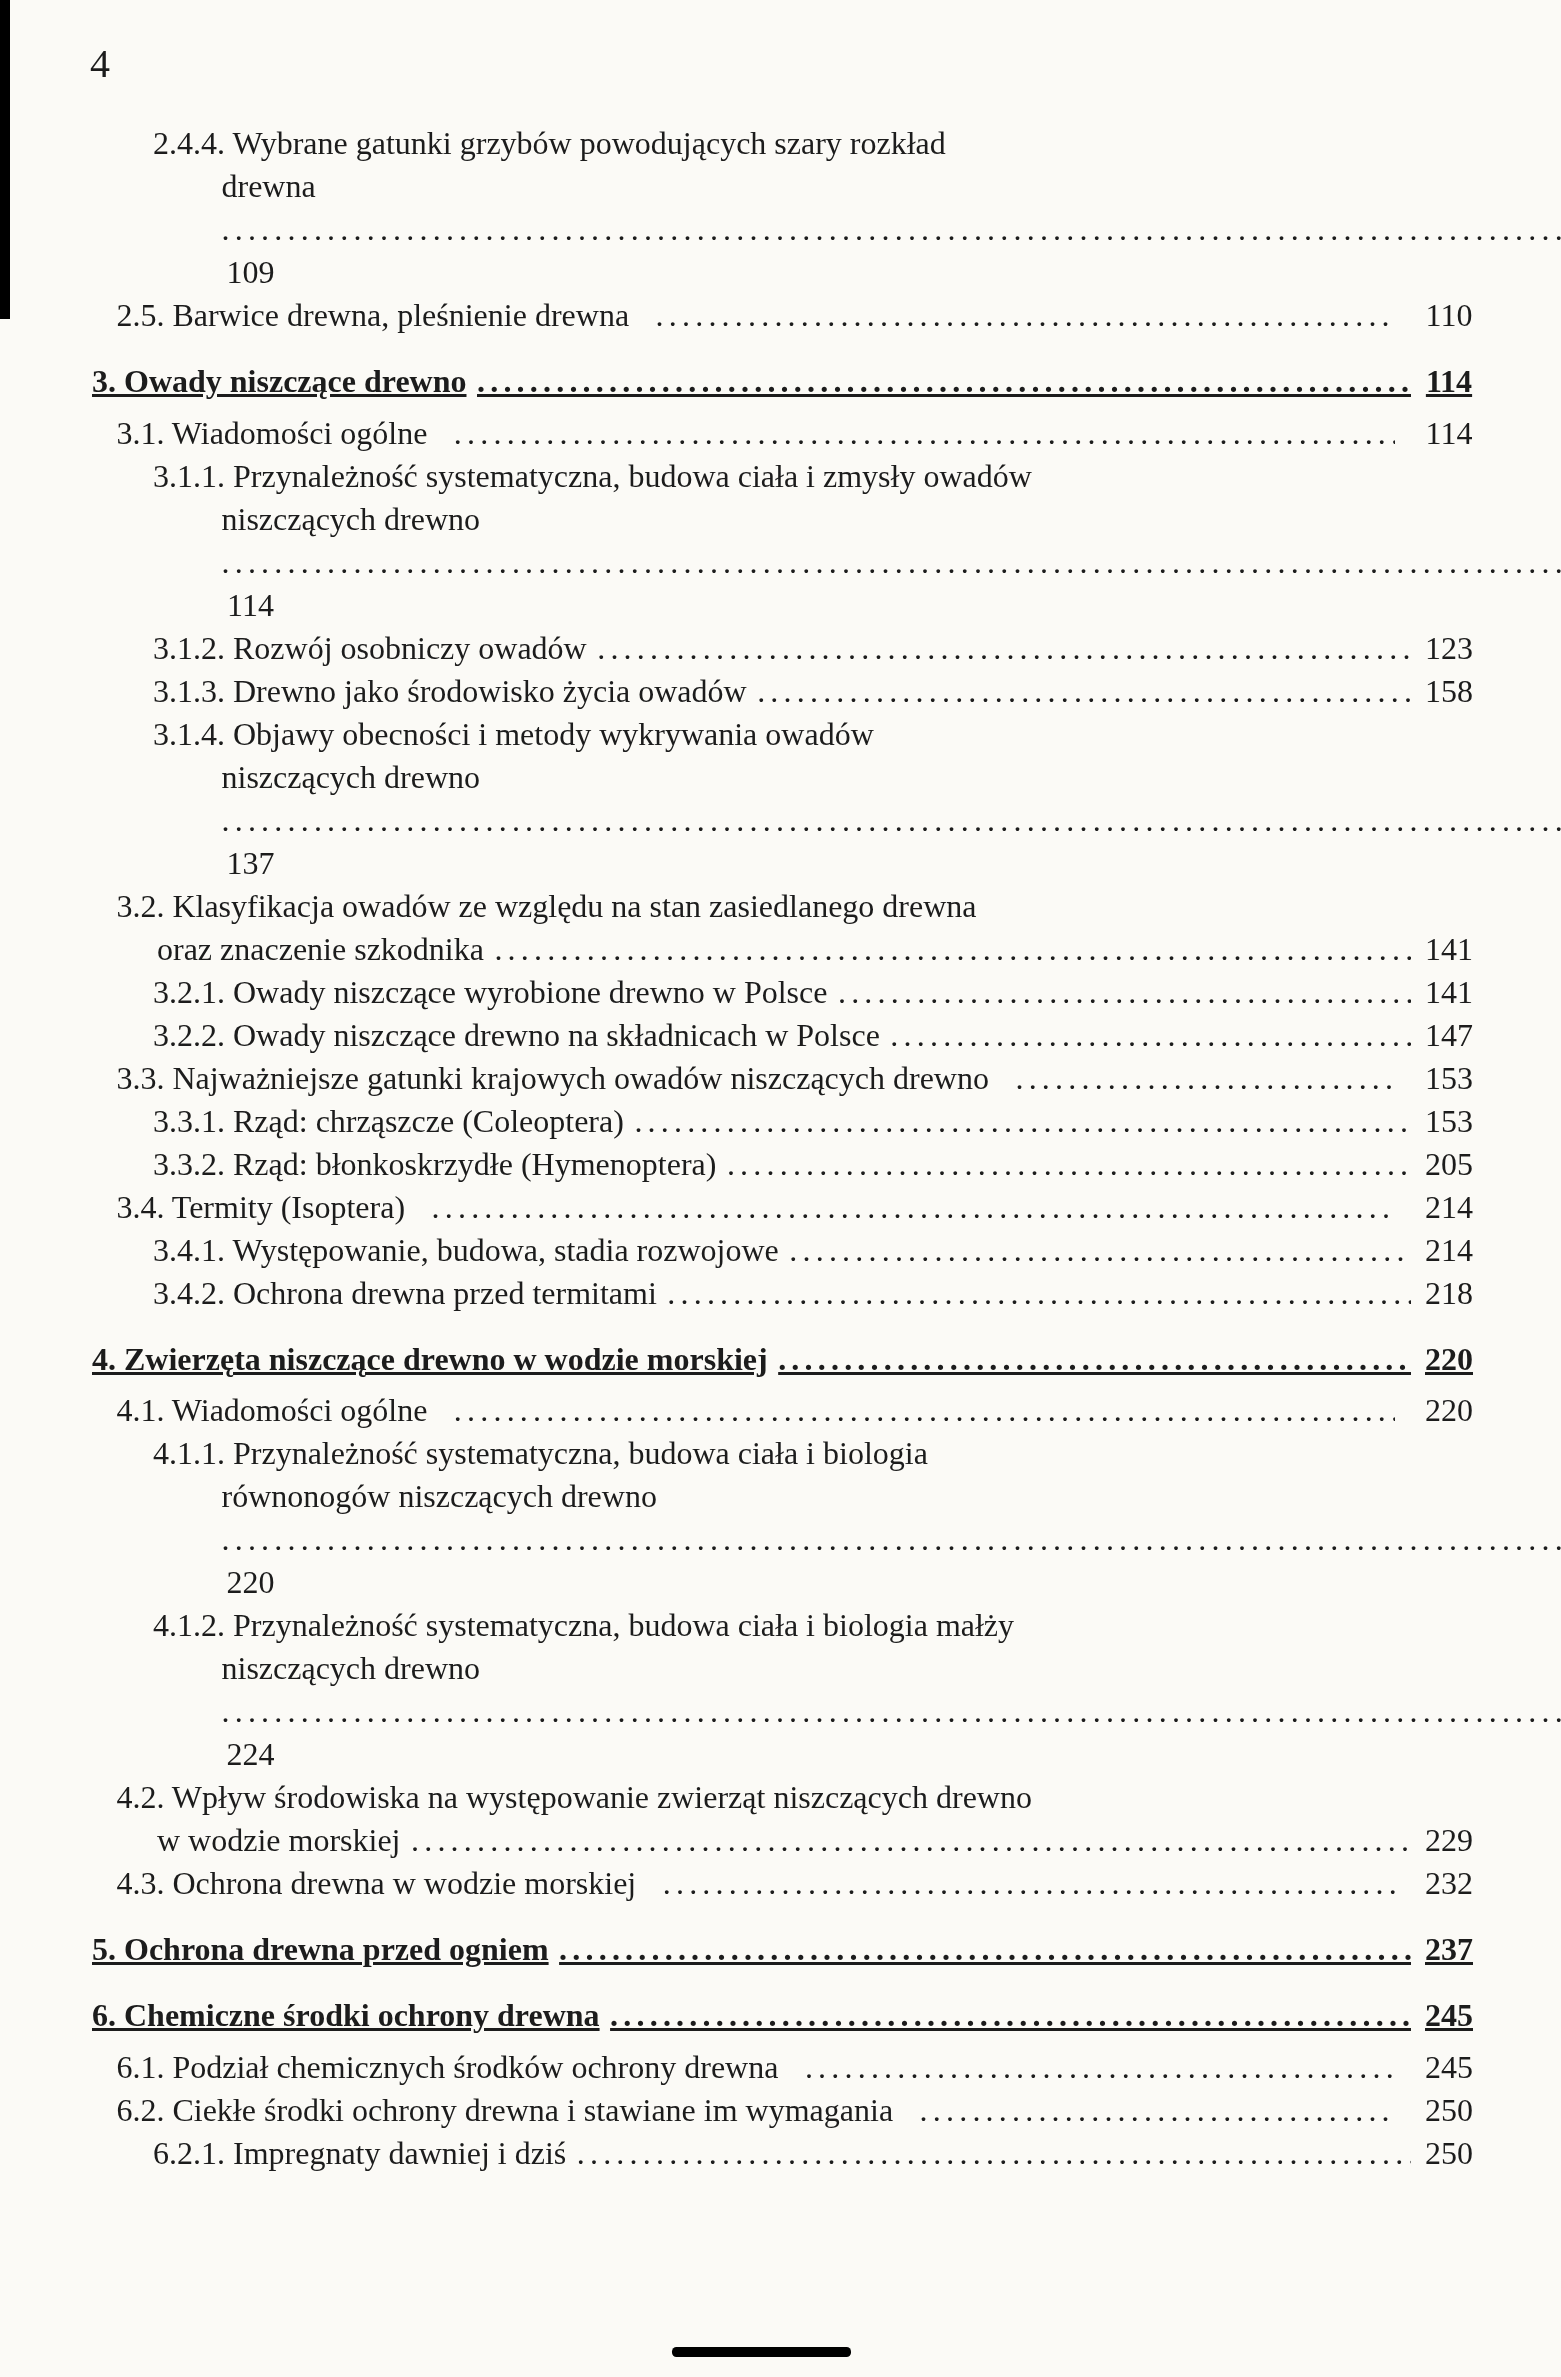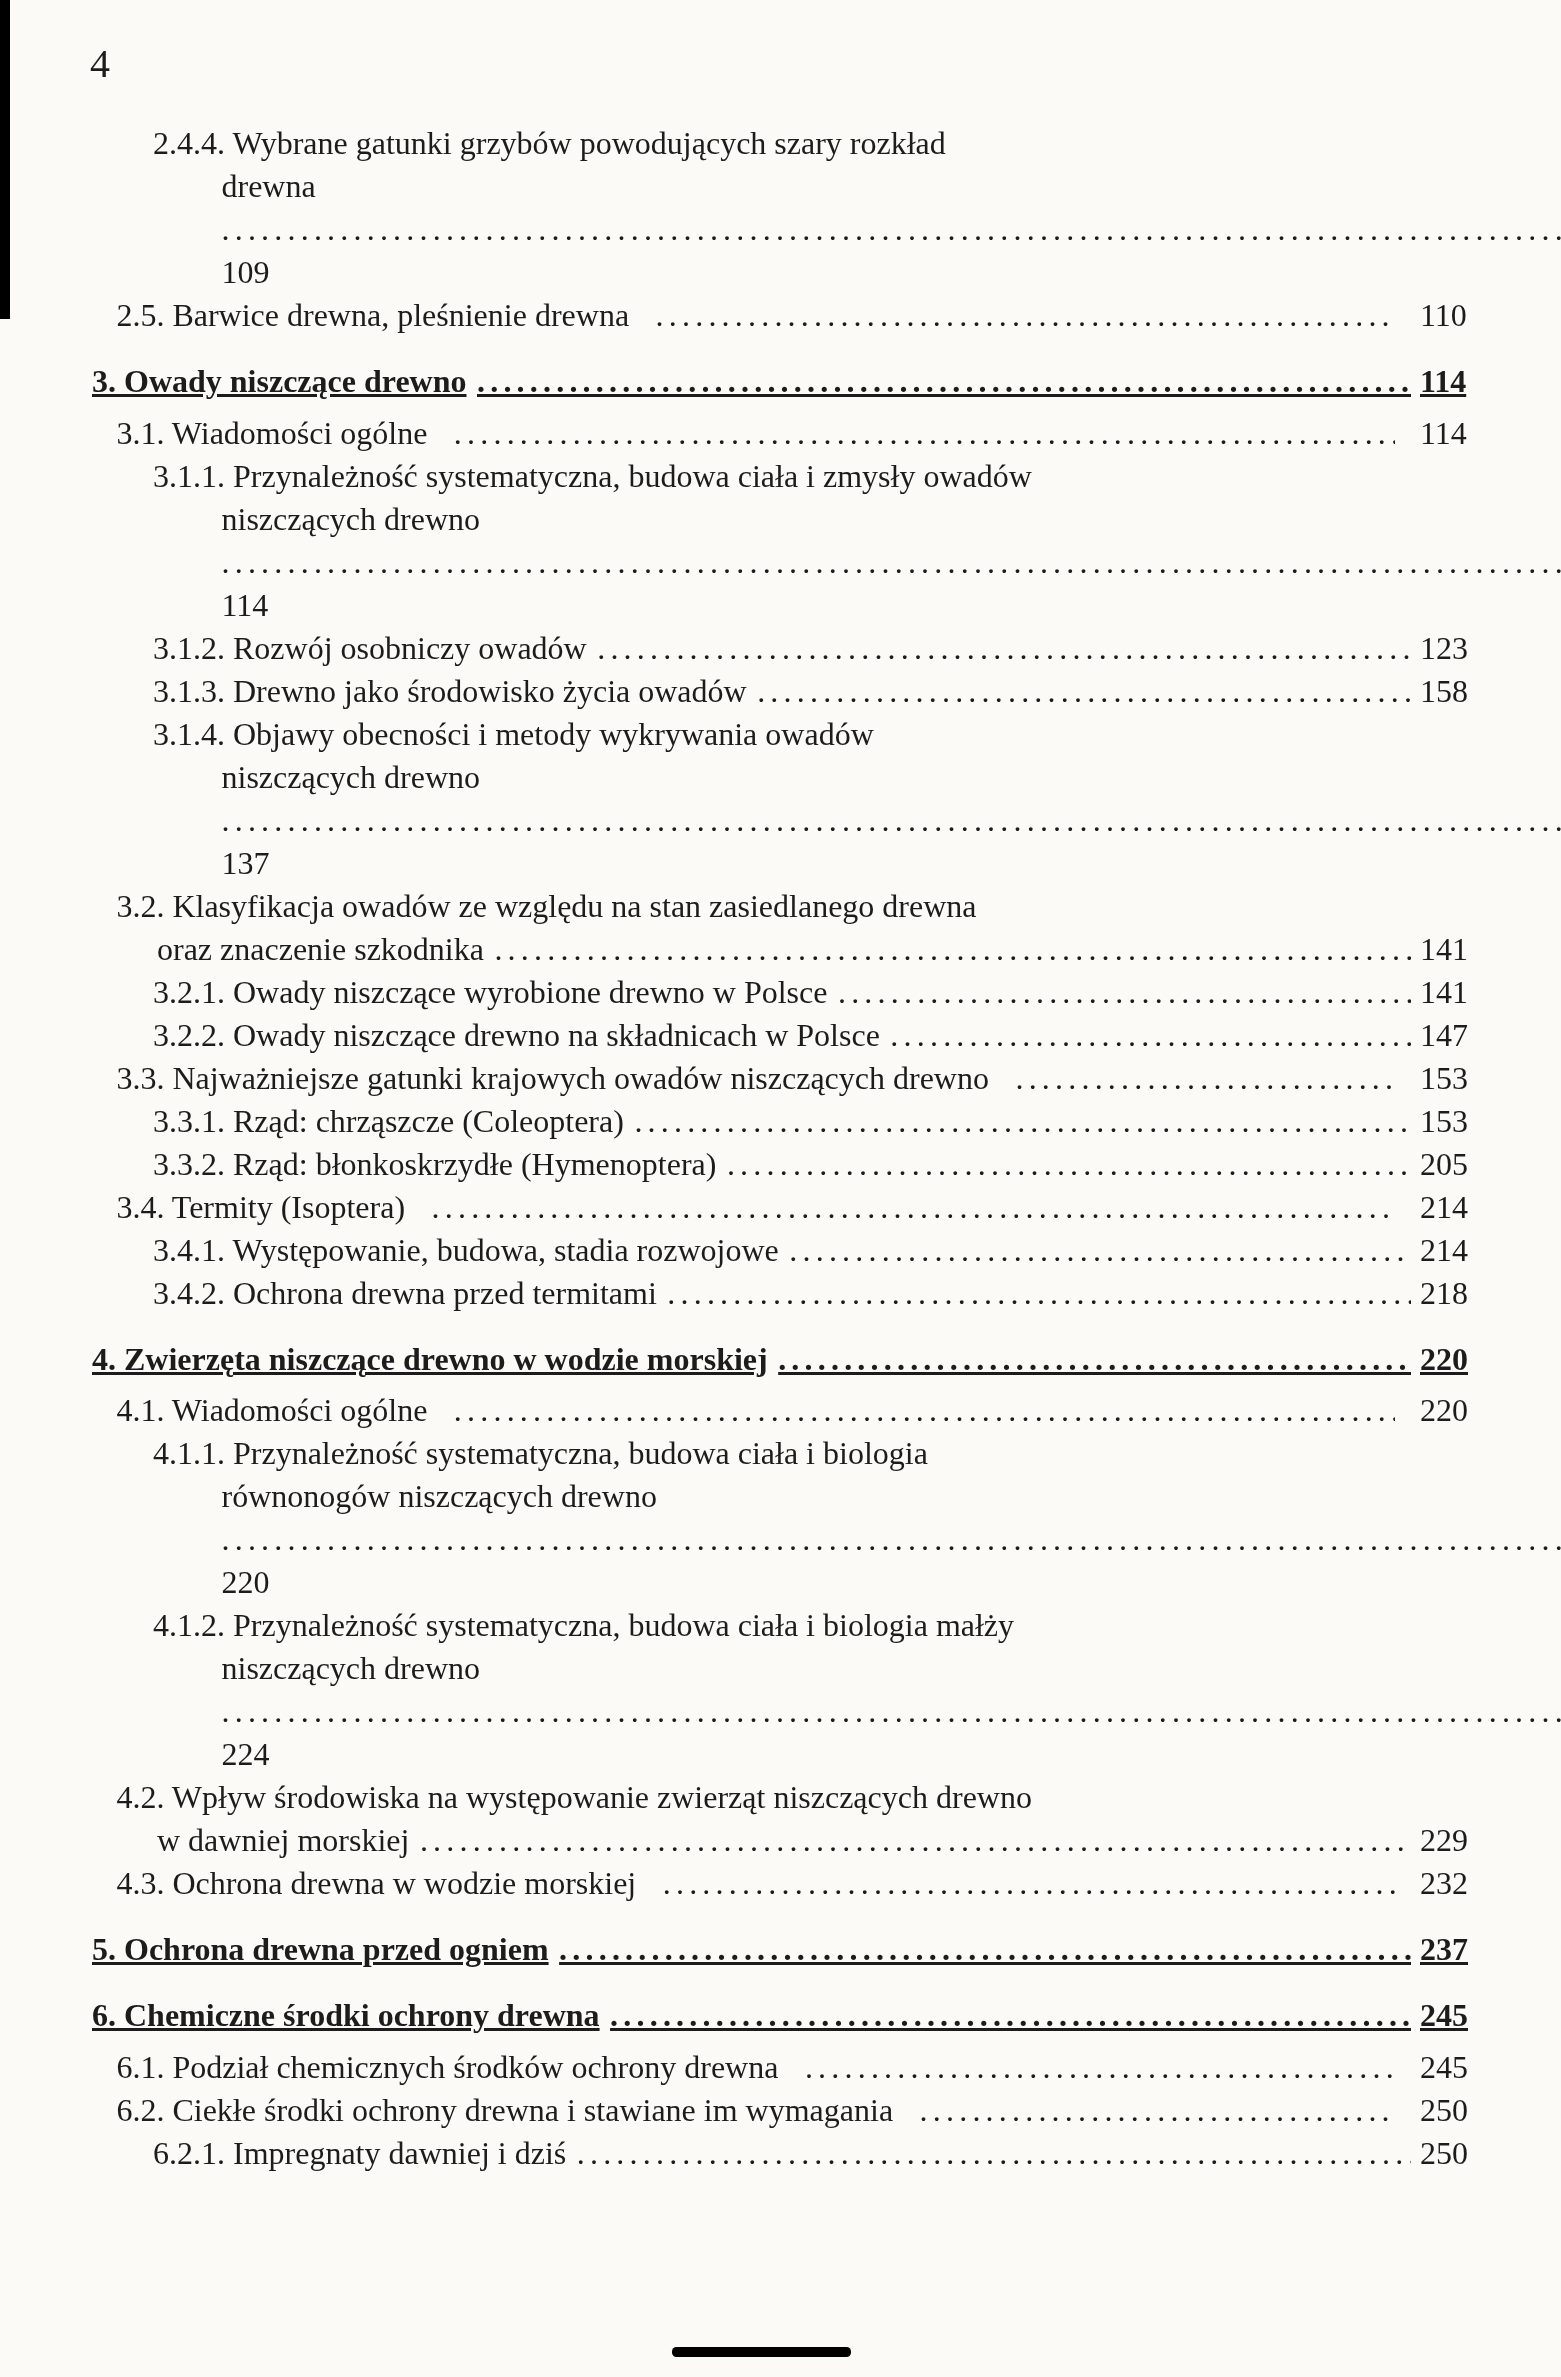--- a/index.html
+++ b/index.html
@@ -42,21 +42,21 @@
     overflow: hidden;
     margin: 0 8.7px 0 10.5px;
     white-space: nowrap;
   }
   .leader::after {
     content: "........................................................................................................................................................................................................................";
     letter-spacing: 5.2px;
   }
   .pagenum {
     min-width: 58px;
-    text-align: left;
+    text-align: center;
     white-space: nowrap;
   }
   
   .artifact-left {
     position: absolute;
     left: 0; top: 0;
     width: 9.6px; height: 319px;
     background: #000;
   }
   .artifact-bottom {
@@ -239,21 +239,21 @@
         <span class="text">niszczących drewno</span>
         <span class="leader"></span>
         <span class="pagenum">224</span>
       </div>
     </div>
     <div class="entry">
       <div class="row l1">
         <span class="text">4.2. Wpływ środowiska na występowanie zwierząt niszczących drewno</span>
       </div>
       <div class="row c1">
-        <span class="text">w dawniej morskiej</span>
+        <span class="text">w wodzie morskiej</span>
         <span class="leader"></span>
         <span class="pagenum">229</span>
       </div>
     </div>
     <div class="entry">
       <div class="row l1">
         <span class="text">4.3. Ochrona drewna w wodzie morskiej</span>
         <span class="leader"></span>
         <span class="pagenum">232</span>
       </div>

